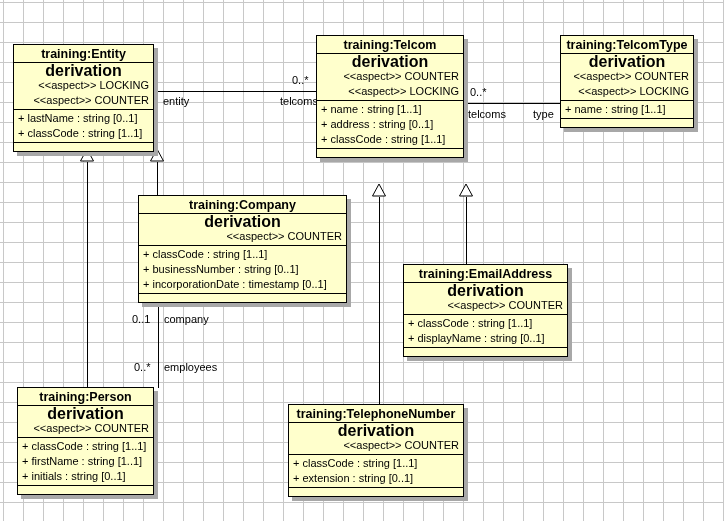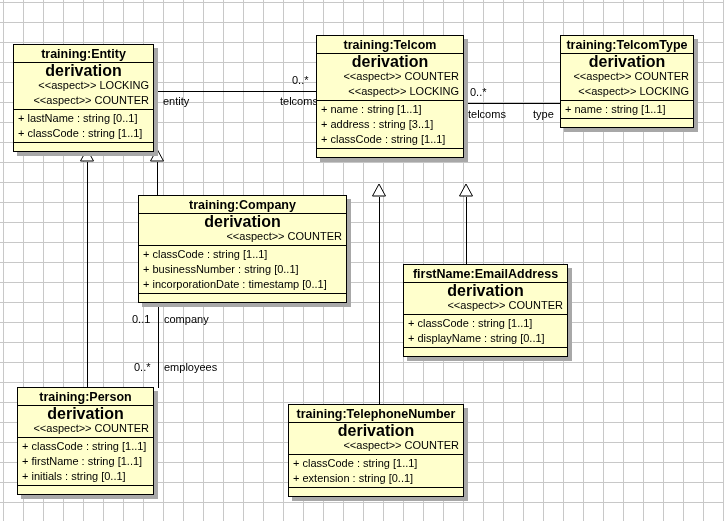--- a/index.html
+++ b/index.html
@@ -85,21 +85,21 @@
 
   <div class="cls" style="left:316px;top:35px;width:146px;">
     <div class="title">training:Telcom</div>
     <div class="subtitle">derivation</div>
     <div class="stereo">
       <div class="row">&lt;&lt;aspect&gt;&gt; COUNTER</div>
       <div class="row">&lt;&lt;aspect&gt;&gt; LOCKING</div>
     </div>
     <div class="attrs">
       <div class="row">+ name : string [1..1]</div>
-      <div class="row">+ address : string [3..1]</div>
+      <div class="row">+ address : string [0..1]</div>
       <div class="row">+ classCode : string [1..1]</div>
     </div>
     <div class="ops"></div>
   </div>
 
   <div class="cls" style="left:560px;top:35px;width:132px;">
     <div class="title">training:TelcomType</div>
     <div class="subtitle">derivation</div>
     <div class="stereo">
       <div class="row">&lt;&lt;aspect&gt;&gt; COUNTER</div>
@@ -119,21 +119,21 @@
     </div>
     <div class="attrs">
       <div class="row">+ classCode : string [1..1]</div>
       <div class="row">+ businessNumber : string [0..1]</div>
       <div class="row">+ incorporationDate : timestamp [0..1]</div>
     </div>
     <div class="ops"></div>
   </div>
 
   <div class="cls" style="left:403px;top:264px;width:163px;">
-    <div class="title">firstName:EmailAddress</div>
+    <div class="title">training:EmailAddress</div>
     <div class="subtitle">derivation</div>
     <div class="stereo">
       <div class="row">&lt;&lt;aspect&gt;&gt; COUNTER</div>
     </div>
     <div class="attrs">
       <div class="row">+ classCode : string [1..1]</div>
       <div class="row">+ displayName : string [0..1]</div>
     </div>
     <div class="ops"></div>
   </div>

